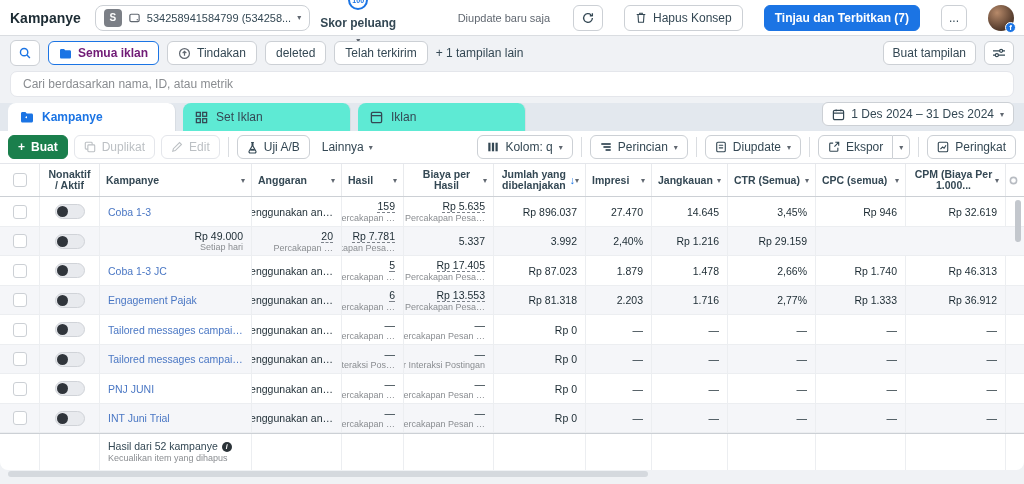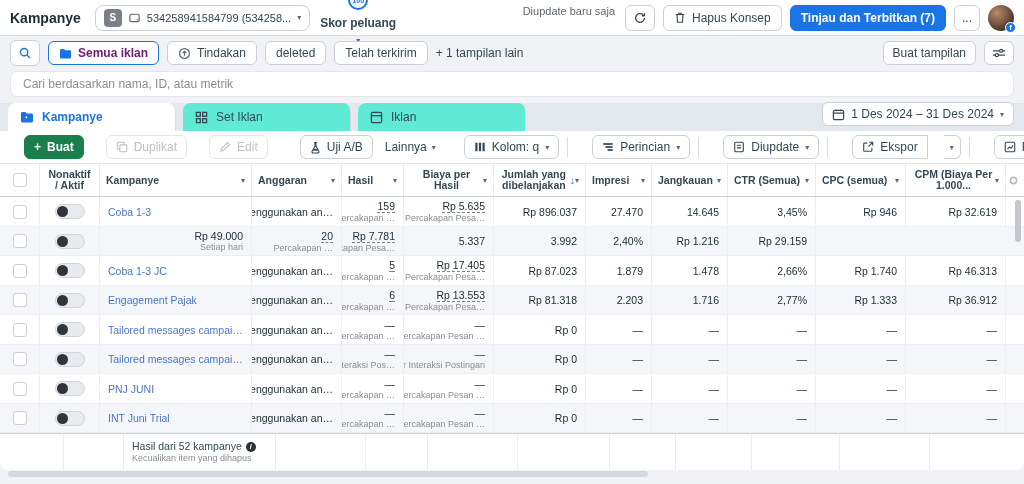--- a/index.html
+++ b/index.html
@@ -14,21 +14,21 @@
   .account-pill { display:flex; align-items:center; gap:6px; border:1px solid #ccd0d5;
                   border-radius:8px; padding:3px 8px; background:#fff; cursor:pointer; }
   .acct-avatar { width:18px; height:18px; border-radius:4px; background:#7b7f86; color:#fff;
                  font-size:10px; font-weight:bold; display:flex; align-items:center; justify-content:center; }
   .acct-id { font-size:11px; color:#344854; }
   .caret { font-size:8px; color:#606770; }
   .score-wrap { display:flex; align-items:center; gap:6px; cursor:pointer;flex-direction:column; }
   .score-circle { width:20px; height:20px; border-radius:50%; border:2px solid #1b74e4;
                   color:#1b74e4; font-size:7px; font-weight:bold; display:flex; align-items:center; justify-content:center; }
   .score-label { font-size:12px; color:#344854; font-weight:bold; }
-  .topbar-right { margin-left:auto; display:flex; align-items:flex-start; gap:8px; }
+  .topbar-right { margin-left:auto; display:flex; align-items:center; gap:21px; }
   .updated-text { font-size:11px; color:#606770; margin-right:2px; }
   .btn { display:inline-flex; align-items:center; gap:6px; border:1px solid #ccd0d5; background:#fff;
          border-radius:6px; font-size:12px; color:#344854; padding:5px 10px; cursor:pointer; white-space:nowrap; }
   .btn.icon-only { padding:5px 7px; }
   .btn-primary { background:#1b74e4; border-color:#1b74e4; color:#fff; font-weight:bold; }
   .avatar { width:26px; height:26px; border-radius:50%;
             background:radial-gradient(circle at 35% 30%, #b78a6a, #4a3326 75%); position:relative; cursor:pointer; }
   .avatar .fb-badge { position:absolute; right:-2px; bottom:-2px; width:11px; height:11px; border-radius:50%;
             background:#1b74e4; color:#fff; font-size:8px; font-weight:bold; display:flex; align-items:center;
             justify-content:center; border:1px solid #fff; }
@@ -51,21 +51,21 @@
   .tabs-row { height:28px; display:flex; align-items:flex-end; background:#e3e8ee; padding:0 0 0 8px; position:relative; }
   .tab { width:168px; height:28px; display:flex; align-items:center; gap:8px; padding:0 12px;
          font-size:12px; color:#344854; background:#5eead4; border-right:1px solid #d8dde3;
          border-top-left-radius:8px; border-top-right-radius:8px; margin-right:7px; cursor:pointer; }
   .tab.active { background:#fff; color:#1b74e4; font-weight:bold; }
   .date-btn { position:absolute; right:10px; top:-1px; }
 
   
   .toolbar { height:33px; background:#fff; display:flex; align-items:center; padding:0 8px; gap:6px;
              border-bottom:1px solid #e4e6eb; }
-  .btn-sm { padding:4px 9px; font-size:12px;margin-left:16px; }
+  .btn-sm { padding:4px 9px; font-size:12px; }
   .btn-green { background:#1a7f4c; border-color:#1a7f4c; color:#fff; font-weight:bold; }
   .btn.disabled { color:#bcc0c4; border-color:#e4e6eb; cursor:default; }
   .vsep { width:1px; height:20px; background:#dadde1; margin:0 2px; }
   .toolbar-right { margin-left:auto; display:flex; align-items:center; gap:6px; }
   .split { display:flex; }
   .split .btn:first-child { border-top-right-radius:0; border-bottom-right-radius:0; }
   .split .btn:last-child { border-top-left-radius:0; border-bottom-left-radius:0; border-left:none; padding:4px 6px; }
 
   
   .grid { display:grid; grid-template-columns:40px 60px 152px 90px 62px 90px 92px 66px 76px 88px 90px 100px 18px; }
@@ -84,21 +84,21 @@
   .camp-link { color:#4a77c4; text-decoration:none; font-size:10.5px; white-space:nowrap; overflow:hidden;
                text-overflow:ellipsis; cursor:pointer; }
   .main { line-height:12px; white-space:nowrap; }
   .sub { font-size:9px; color:#8a8d91; line-height:10px; white-space:nowrap; }
   .u { border-bottom:1px dashed #7c828a; }
   .cb { width:14px; height:14px; border:1px solid #ccd0d5; border-radius:3px; background:#fff; cursor:pointer; }
   .toggle { width:30px; height:15px; border-radius:8px; background:#e8eaee; border:1px solid #d0d3d8;
             position:relative; cursor:pointer; display:inline-block; }
   .toggle .knob { position:absolute; left:1px; top:1px; width:11px; height:11px; border-radius:50%; background:#30353b; }
 
-  .tfoot { background:#fff; border-top:1px solid #ccd0d5; height:37px; border-bottom-left-radius:8px; border-bottom-right-radius:8px;padding-left:24px;}
+  .tfoot { background:#fff; border-top:1px solid #ccd0d5; height:37px; border-bottom-left-radius:8px; border-bottom-right-radius:8px;}
   .tfoot .td { border-right:1px solid #eceef1; height:100%; justify-content:flex-start; padding-top:6px;}
   .foot-title { font-size:10.5px; color:#344854; display:flex; align-items:center; gap:4px; line-height:13px;}
   .info-dot { width:10px; height:10px; border-radius:50%; background:#2b3338; color:#fff; font-size:7px;
               font-weight:bold; display:inline-flex; align-items:center; justify-content:center; font-style:italic;}
   .vscroll { position:absolute; right:3px; top:3px; width:6px; height:42px; border-radius:3px; background:#c3c7cd; }
   .hscroll { height:8px; background:#f0f2f5; position:relative; }
   .hscroll .thumb { position:absolute; left:8px; top:1px; height:6px; width:640px; border-radius:3px; background:#d5d9de; }
 
   .ico { display:inline-flex; align-items:center; justify-content:center; }
   .blue { color:#1b74e4; }

